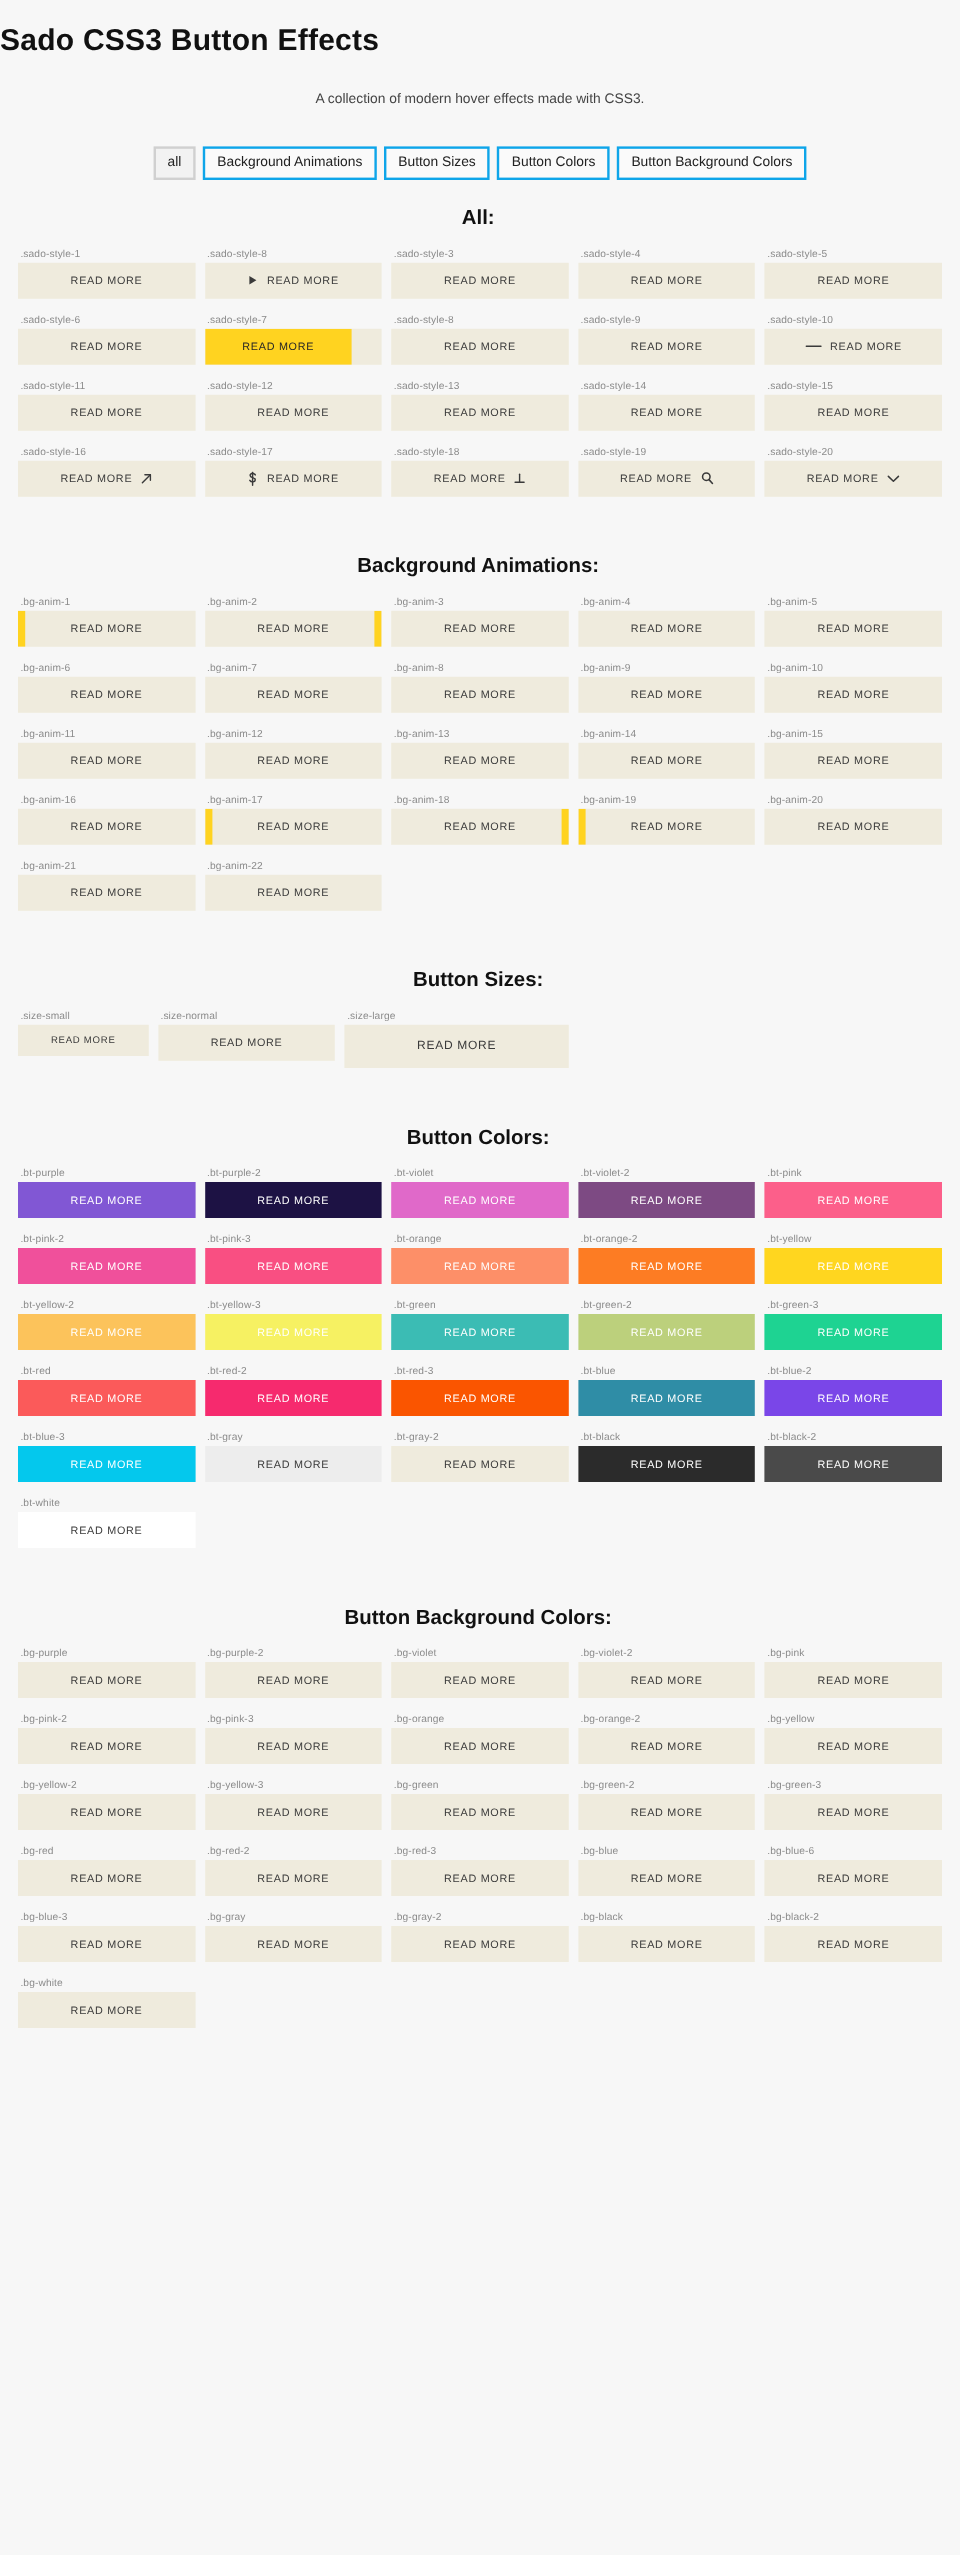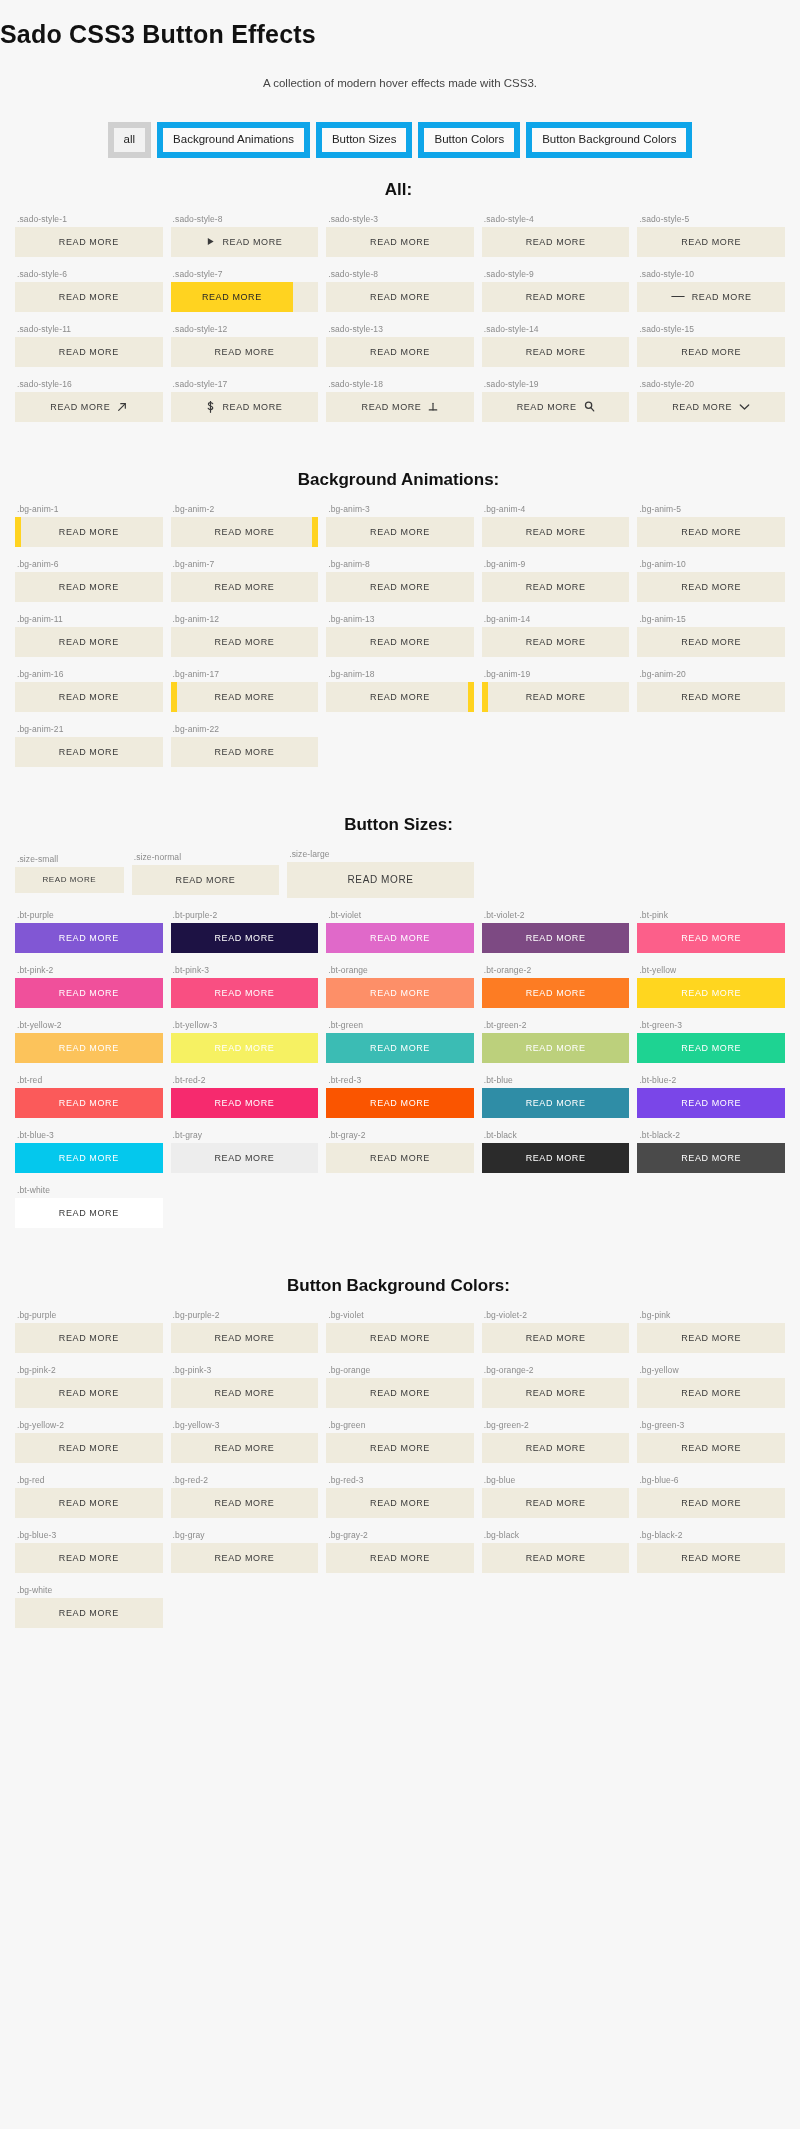--- a/index.html
+++ b/index.html
@@ -32,21 +32,21 @@
 
   .filters {
     display: flex;
     justify-content: center;
     align-items: stretch;
     gap: 6px;
     padding: 17px 0 0 0;
   }
   .filter-btn {
     background: #fafafa;
-    border: 6px solid #0ea5e9;
+    border: 2px solid #0ea5e9;
     color: #222;
     font-size: 11.5px;
     font-family: "Liberation Sans", sans-serif;
     padding: 5px 10px;
     cursor: pointer;
     line-height: 1.2;
     white-space: nowrap;
   }
   .filter-btn.is-active { background: #f2f2f2; border-color: #d0d0d0; }
 
@@ -57,21 +57,20 @@
     color: #111;
     margin: 0;
     padding: 22px 3px 14px 0;
   }
   .section-title.sp-top { padding-top: 36px; }
 
   .grid {
     display: flex;
     flex-wrap: wrap;
     padding: 0 11px;
-    align-items: center;
   }
   .cell {
     width: 20%;
     padding: 0 4px 12px 4px;
   }
   .cell-label {
     font-size: 8.5px;
     color: #8b8b8b;
     padding: 0 0 3px 2px;
     letter-spacing: .1px;
@@ -474,20 +473,21 @@
         </button>
       </div>
       <div class="cell size-large">
         <div class="cell-label">.size-large</div>
         <button class="btn">
           <span>READ MORE</span>
         </button>
       </div>
     </div>
 
+  <h2 class="section-title sp-top">Button Colors:</h2>
   <div class="grid colored" id="grid-colors">
       <div class="cell">
         <div class="cell-label">.bt-purple</div>
         <button class="btn" style="background: rgb(129, 87, 212); color: rgb(255, 255, 255);">
           <span>READ MORE</span>
         </button>
       </div>
       <div class="cell">
         <div class="cell-label">.bt-purple-2</div>
         <button class="btn" style="background: rgb(29, 18, 68); color: rgb(255, 255, 255);">

